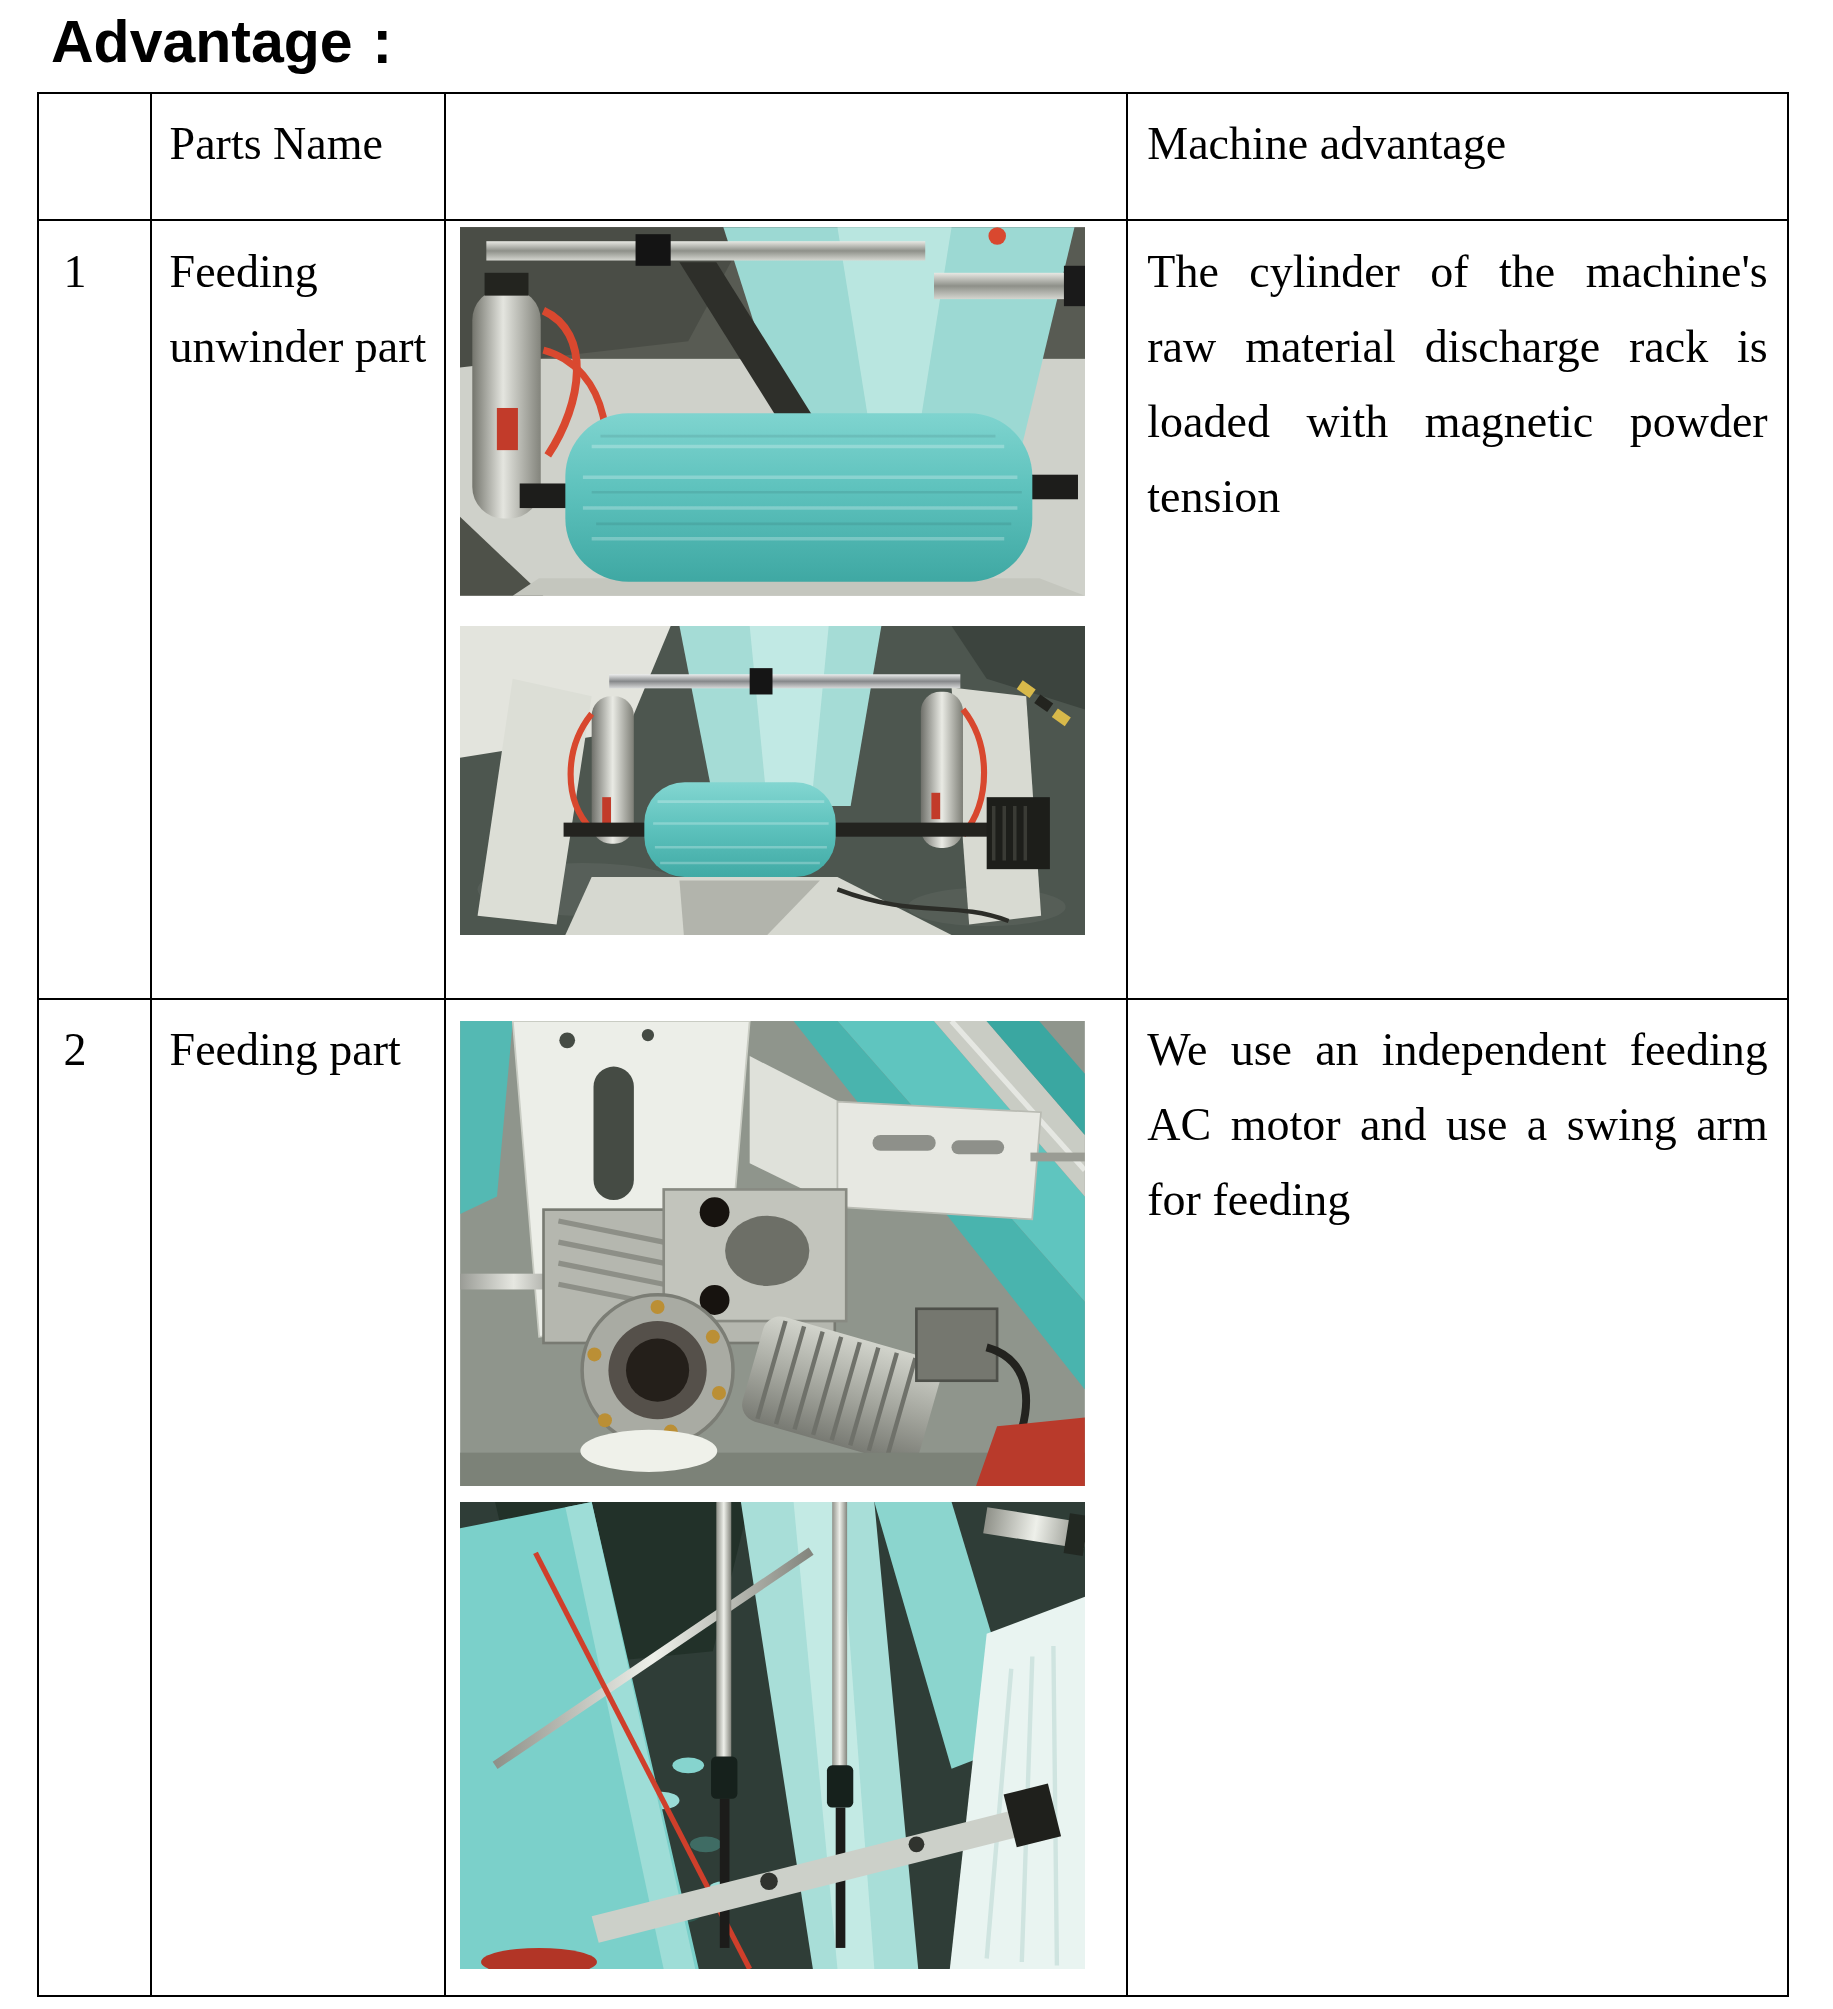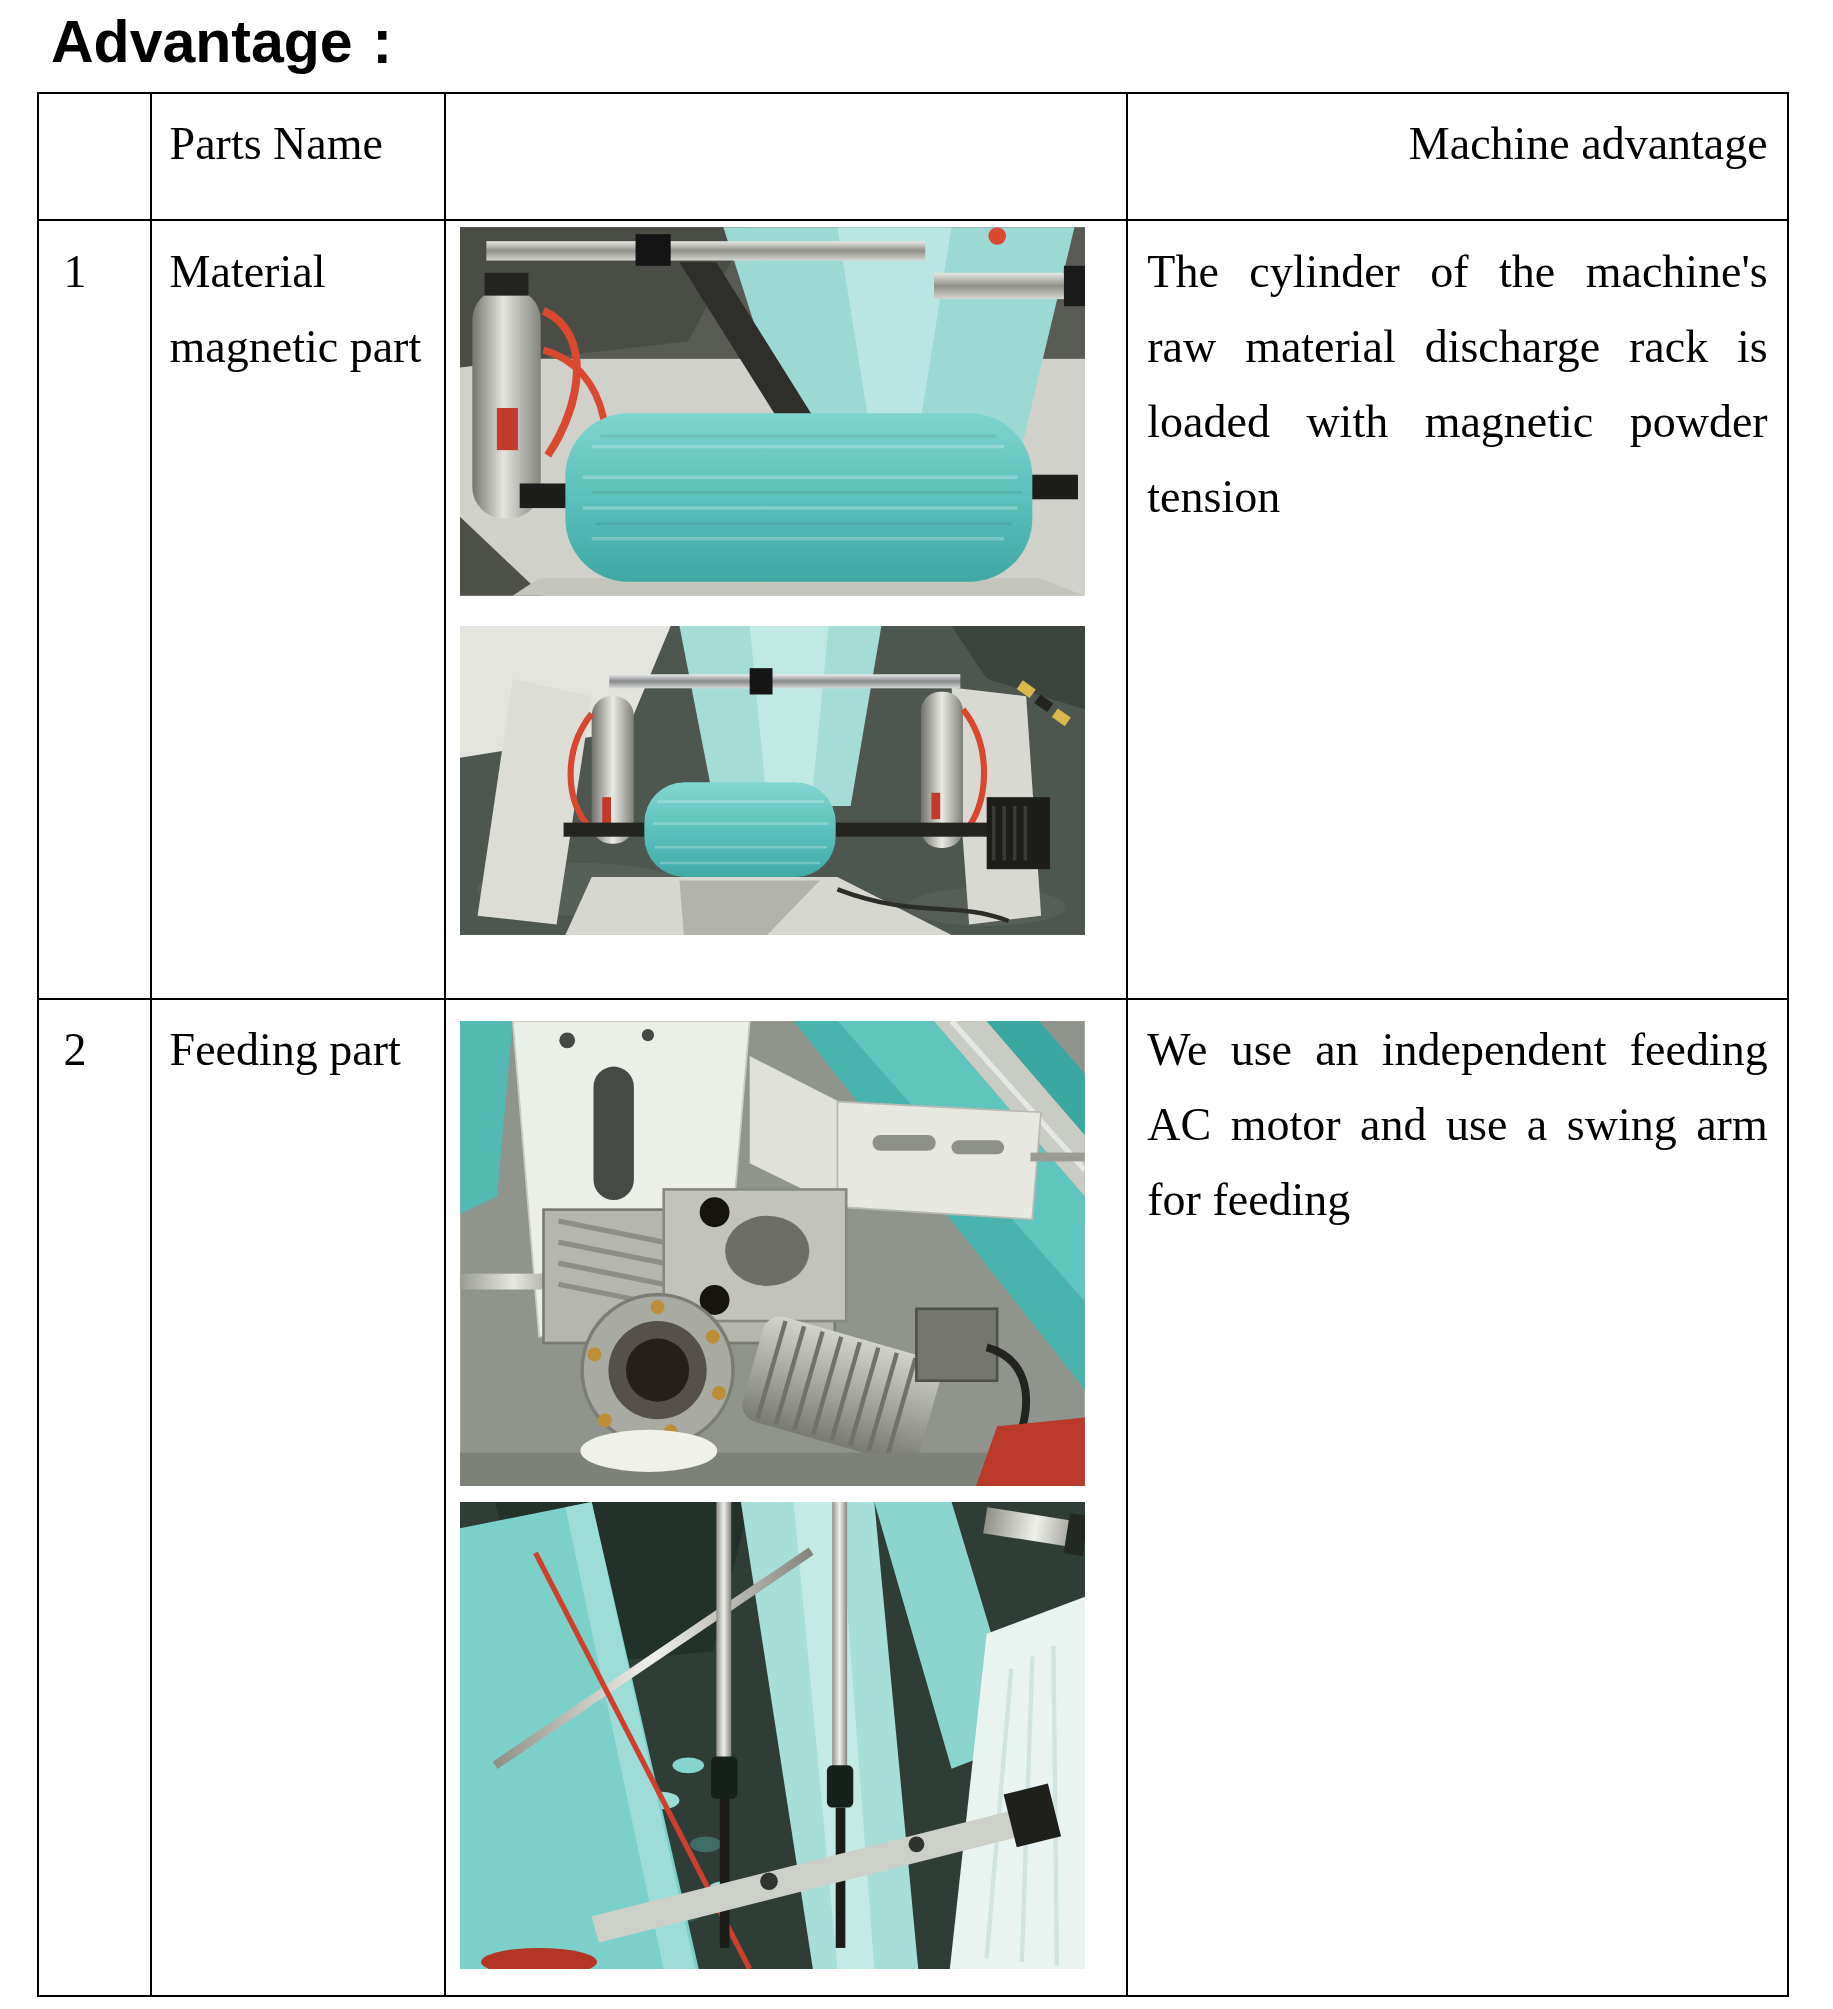--- a/index.html
+++ b/index.html
@@ -54,26 +54,26 @@
     <col style="width:113px">
       <col style="width:294px">
       <col style="width:682px">
       <col style="width:661px">
   </colgroup>
   <tbody>
       <tr class="hdr">
     <td class="c-num"></td>
     <td class="c-name">Parts Name</td>
     <td class="c-photo"></td>
-    <td class="c-adv" style="text-align:right">Machine advantage</td>
+    <td class="c-adv" style="text-align:left">Machine advantage</td>
   </tr>
 
   <tr class="row1">
     <td class="c-num">1</td>
-    <td class="c-name">Material magnetic part</td>
+    <td class="c-name">Feeding unwinder part</td>
     <td class="c-photo">
 
       <svg class="ph ph1a" width="625" height="369" viewBox="0 0 712 420" title="Close-up of teal plastic film roll on the material unwinder with pneumatic cylinder and film web">
         <defs>
           <linearGradient id="g1chrome" x1="0" y1="0" x2="0" y2="1">
             <stop offset="0" stop-color="#e8e9e4"></stop>
                 <stop offset="0.5" stop-color="#8e9089"></stop>
                 <stop offset="1" stop-color="#d5d6d0"></stop>
           </linearGradient>
           <linearGradient id="g1cyl" x1="0" y1="0" x2="1" y2="0">

